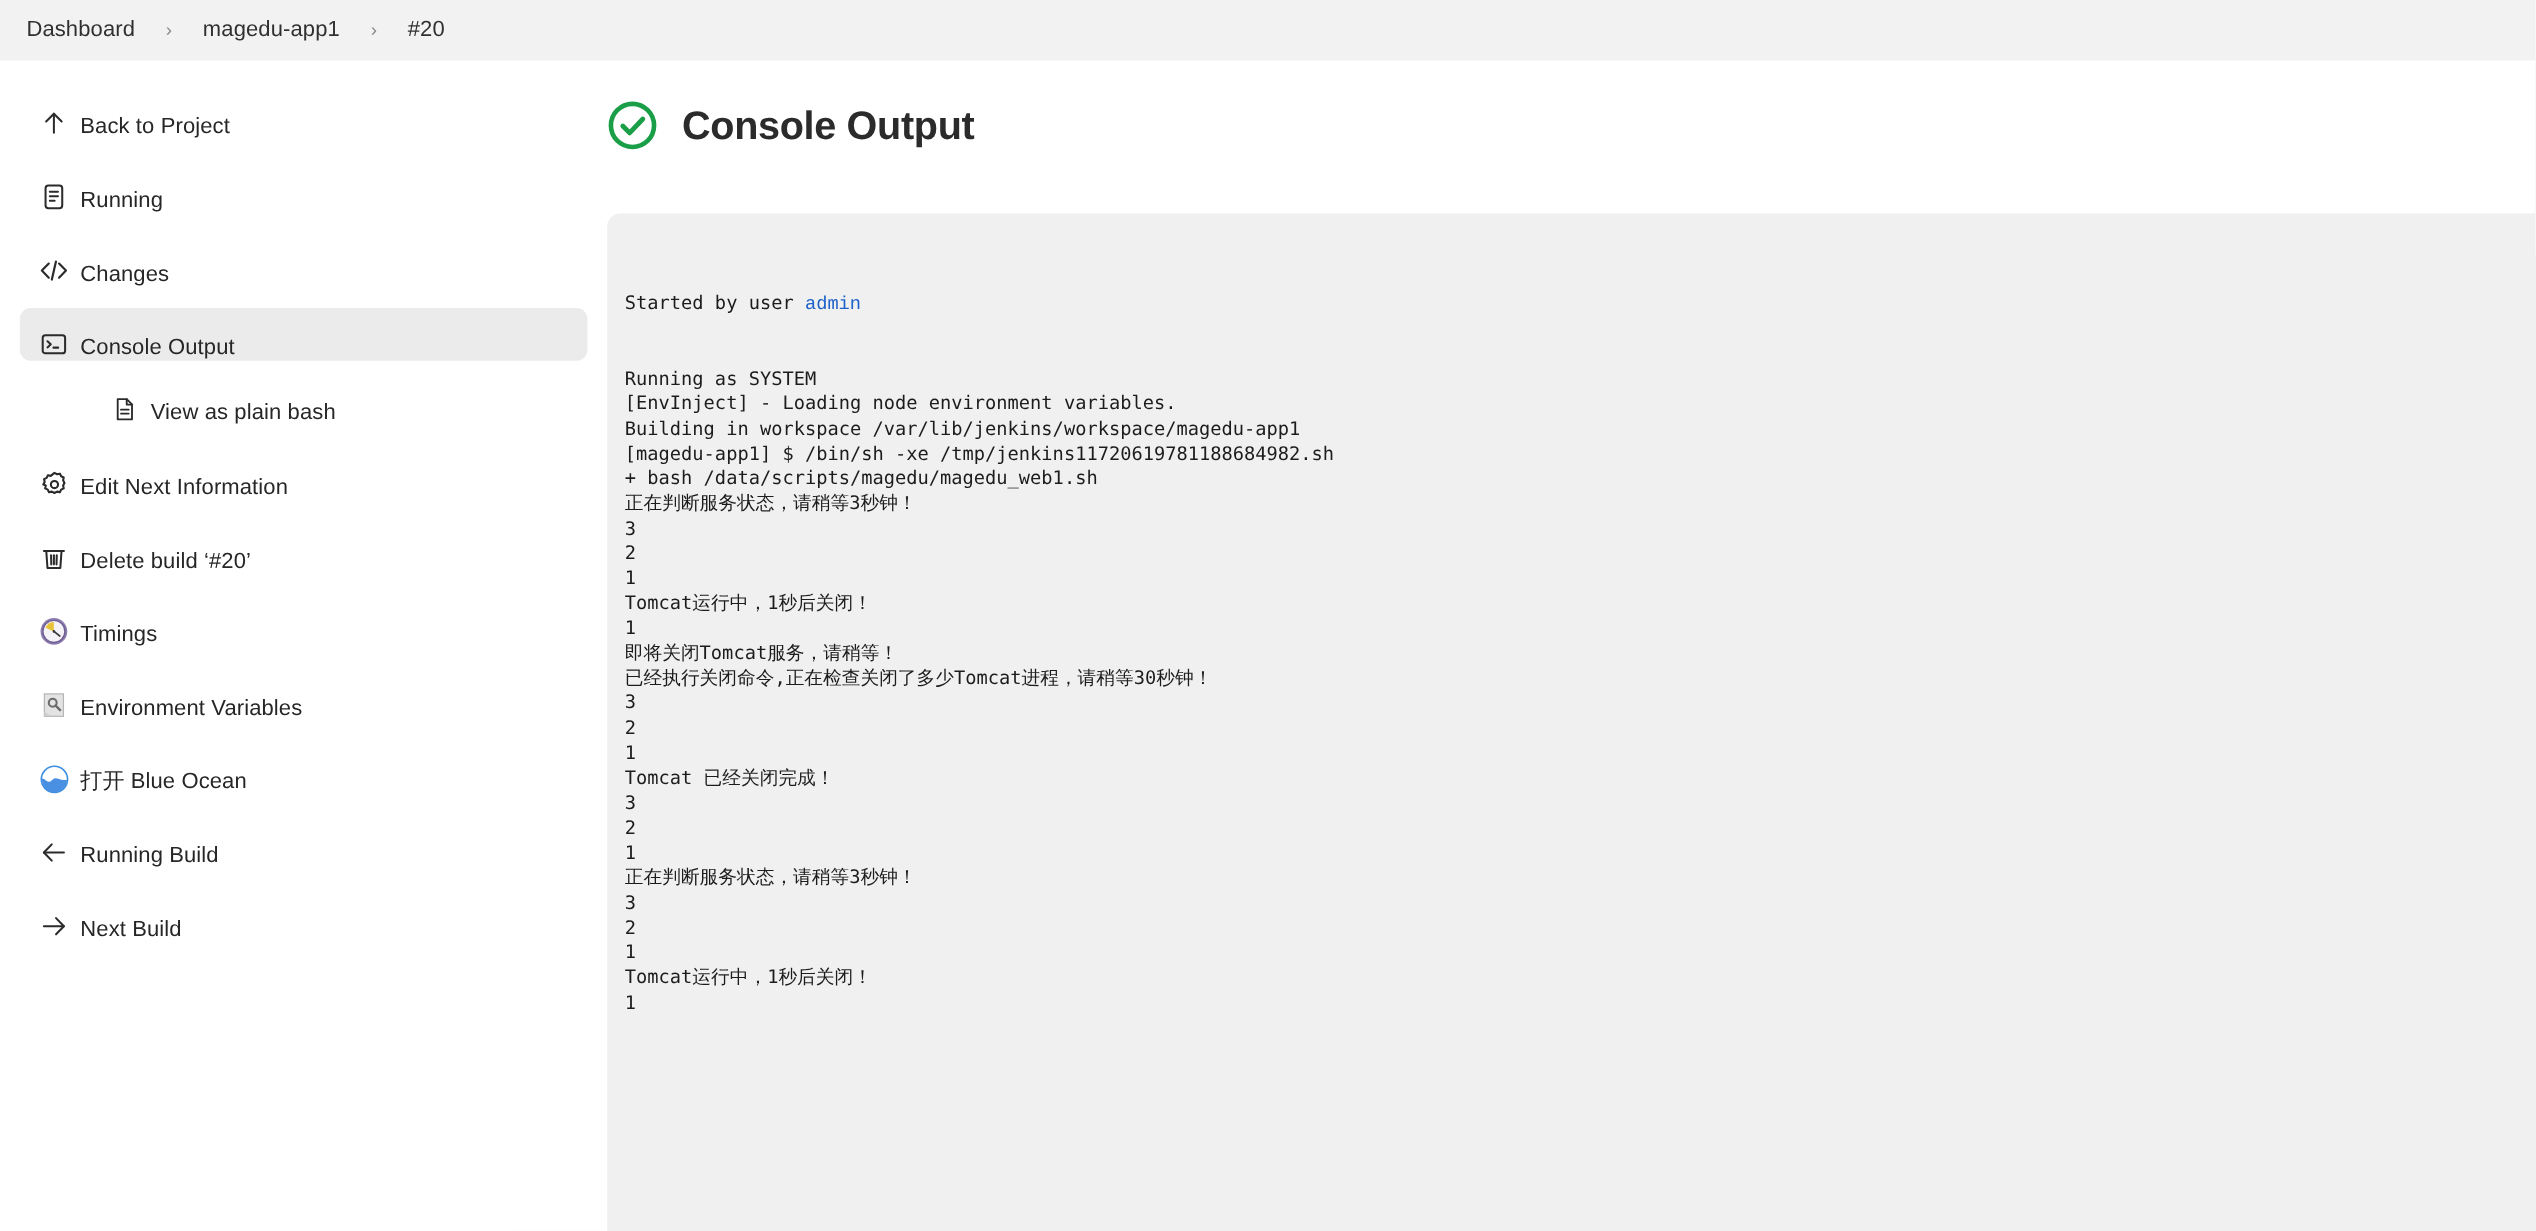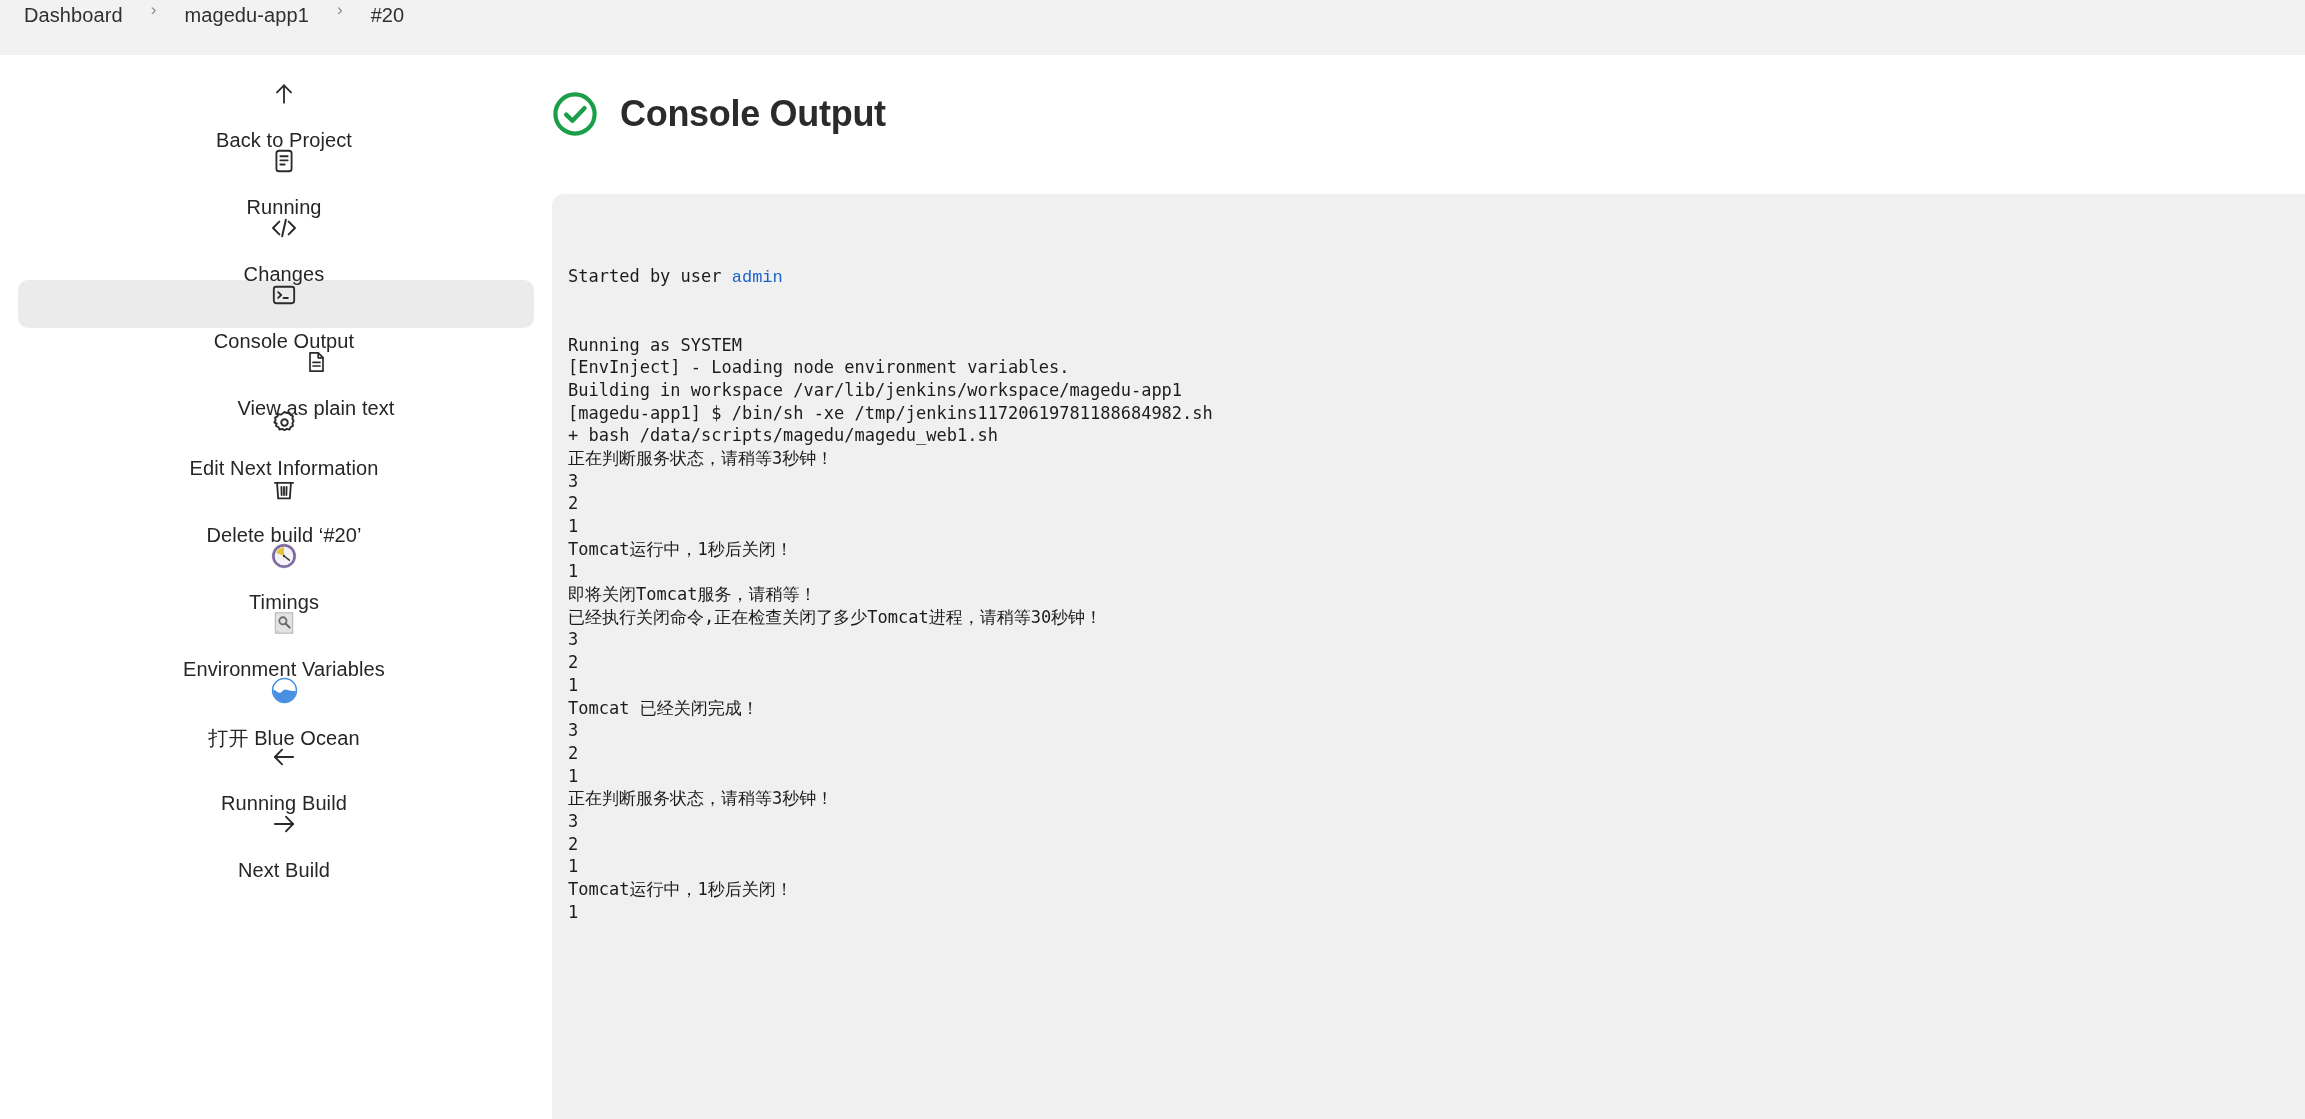--- a/index.html
+++ b/index.html
@@ -10,21 +10,21 @@
     font-family: "Liberation Sans", sans-serif;
     color: #1f1f1f;
     overflow: hidden;
   }
 
   
   .breadcrumb-bar {
     height: 55px;
     background: #f2f2f2;
     display: flex;
-    align-items: flex-start;
+    align-items: center;
     padding-left: 18px;
     gap: 0px;
   }
   .crumb {
     font-size: 20px;
     color: #303030;
     padding: 4px 6px;
     white-space: nowrap;
     letter-spacing: .1px;
   }
@@ -44,28 +44,27 @@
   }
 
   
   .sidebar {
     width: 552px;
     flex: 0 0 552px;
     padding-top: 24px;
   }
   .nav-item {
     display: flex;
-    align-items: center;
+    align-items: flex-end;
     height: 48px;
     margin: 0 18px 19px 18px;
     padding-left: 16px;
     border-radius: 10px;
     cursor: pointer;
-    gap: 20px;
-    flex-direction: column;
+    gap: 9px;
   }
   .nav-item.selected { background: #ebebeb; }
   .nav-item.sub { margin-left: 82px; height: 40px; margin-bottom: 20px; }
   .nav-label {
     font-size: 20px;
     color: #262626;
     white-space: nowrap;
     letter-spacing: .1px;
   }
   .nav-icon {
@@ -179,21 +178,21 @@
 
     <div class="nav-item sub">
       <span class="nav-icon">
         <svg width="24" height="24" viewBox="0 0 24 24" fill="none" stroke="#2b2b2b" stroke-width="1.7" stroke-linecap="round" stroke-linejoin="round">
             <path d="M6 2.8h8.2L19 7.6V21.2H6z"></path>
             <polyline points="14.2,2.8 14.2,7.8 19,7.8"></polyline>
             <line x1="9" y1="12.4" x2="16" y2="12.4"></line>
             <line x1="9" y1="16" x2="16" y2="16"></line>
           </svg>
       </span>
-      <span class="nav-label">View as plain text</span>
+      <span class="nav-label">View as plain bash</span>
     </div>
 
     <div class="nav-item">
       <span class="nav-icon">
         <svg width="27" height="27" viewBox="0 0 24 24" fill="none" stroke="#2b2b2b" stroke-width="1.7" stroke-linecap="round" stroke-linejoin="round">
             <circle cx="12" cy="12" r="2.9"></circle>
             <path d="M12 2.6l2.1 1.1 2.3-.5 1 2.1 2.1 1-.5 2.3 1.1 2.1-1.1 2.1.5 2.3-2.1 1-1 2.1-2.3-.5-2.1 1.1-2.1-1.1-2.3.5-1-2.1-2.1-1 .5-2.3L3 12l1.1-2.1-.5-2.3 2.1-1 1-2.1 2.3.5z"></path>
           </svg>
       </span>
       <span class="nav-label">Edit Next Information</span>

